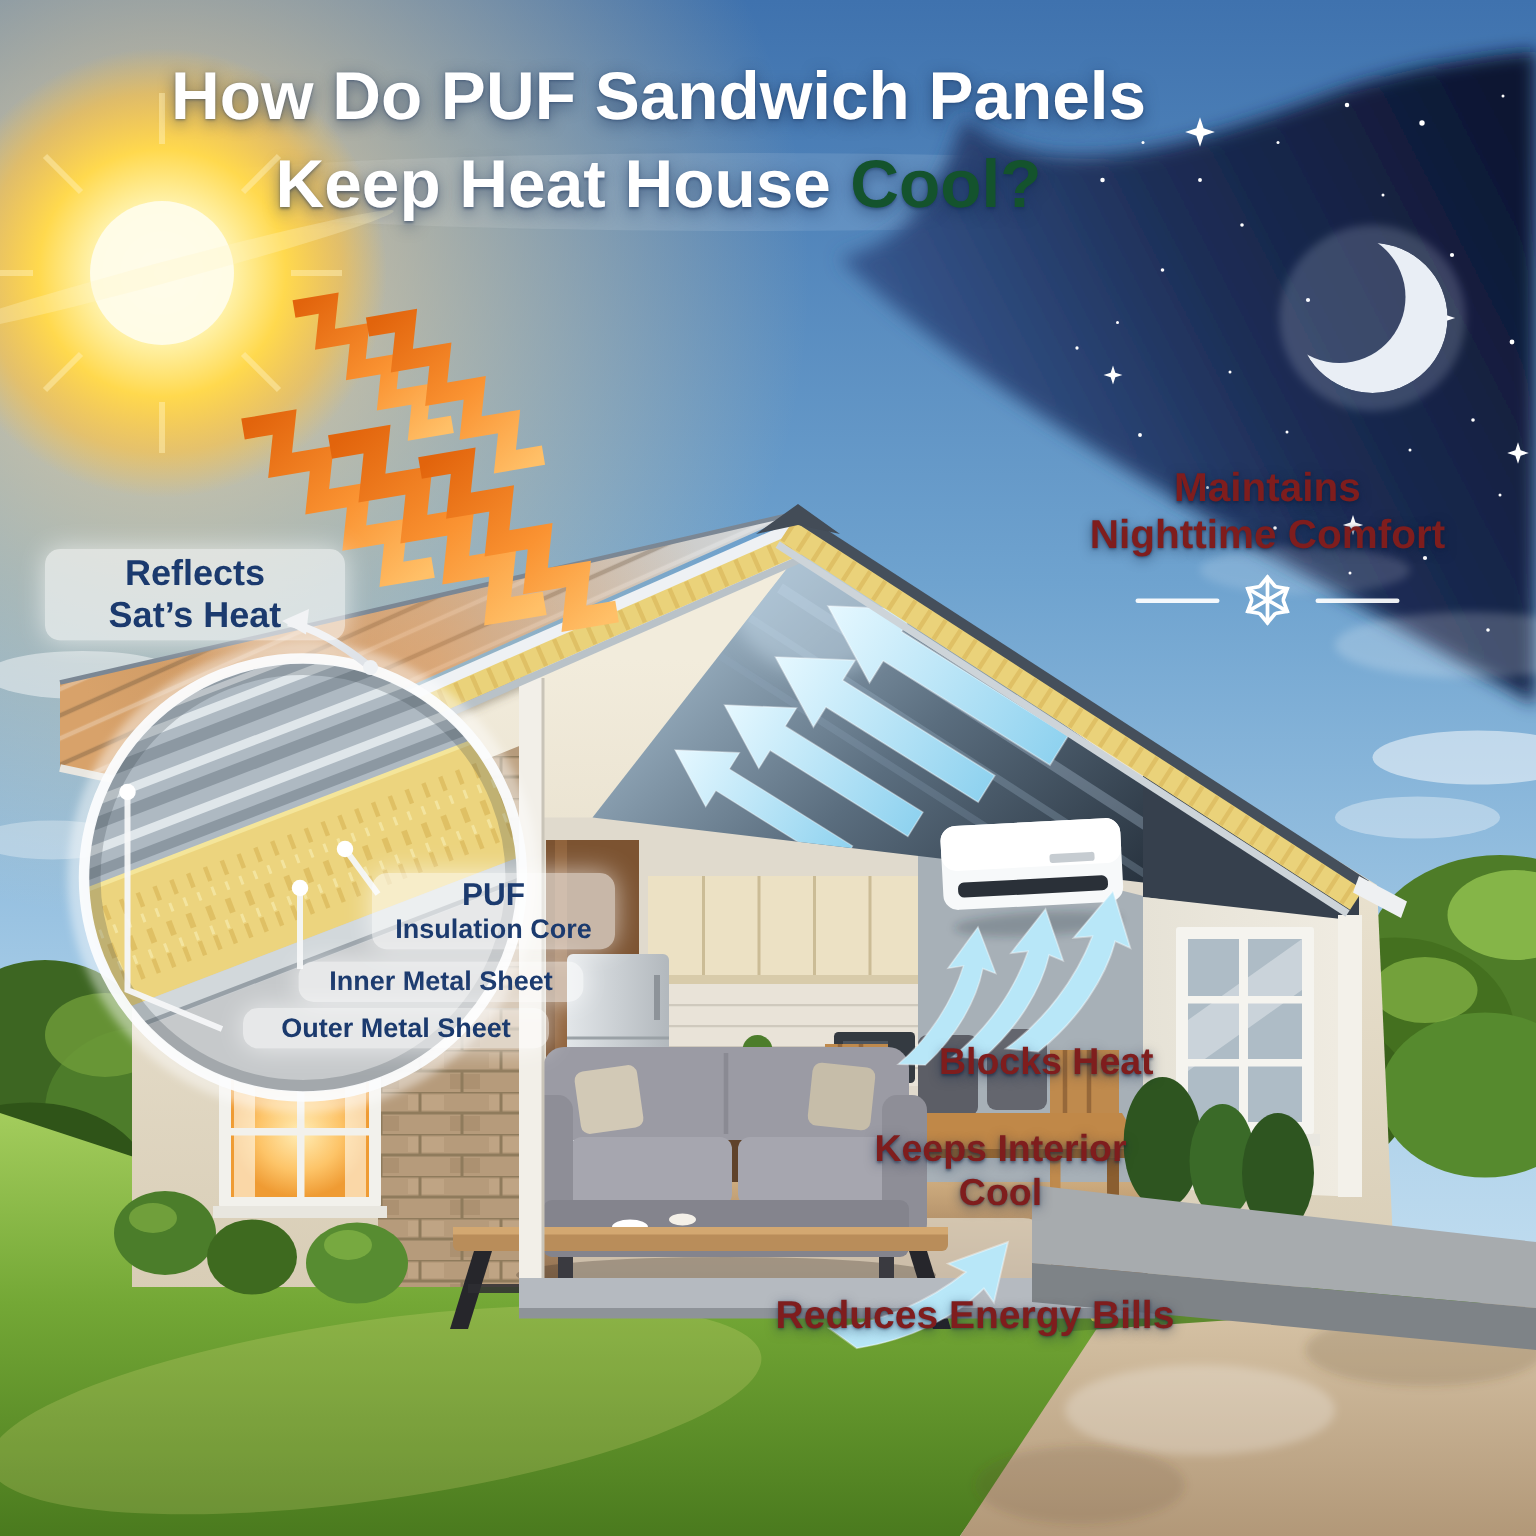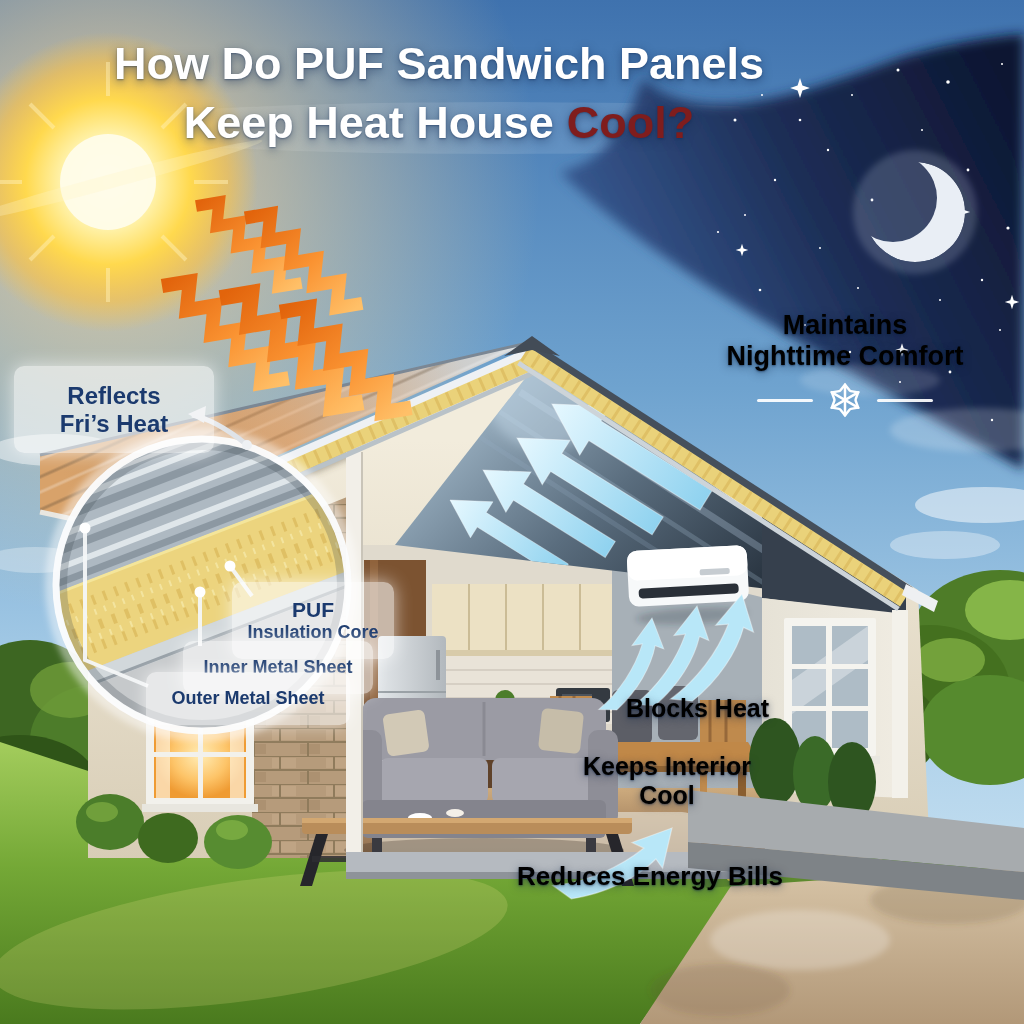--- a/index.html
+++ b/index.html
@@ -1,26 +1,26 @@
 <!DOCTYPE html>
 <html><head>
 <meta charset="utf-8">
 <style>
   html,body{margin:0;padding:0;background:#222;}
   #stage{position:relative;width:1024px;height:1024px;overflow:hidden;
          font-family:"Liberation Sans",sans-serif;background:#7fb0da;}
   #scene{position:absolute;left:0;top:0;}
   .lbl{position:absolute;font-weight:bold;text-align:center;line-height:1.15;}
-  .white-lbl{color:#000000;text-shadow:0 2px 8px rgba(12,32,66,.55),0 1px 2px rgba(12,32,66,.5);}
+  .white-lbl{color:#7f1d1d;text-shadow:0 2px 8px rgba(12,32,66,.55),0 1px 2px rgba(12,32,66,.5);}
   .navy-lbl{color:#1b3a6e;background:rgba(255,255,255,.58);border-radius:10px;
-            box-shadow:0 0 18px rgba(255,255,255,.65);padding:16px 6px;}
+            box-shadow:0 0 18px rgba(255,255,255,.65);padding:3px 6px;margin-left:16px;}
   .title{position:absolute;left:0;top:34px;width:878px;text-align:center;color:#fff;
          font-weight:bold;font-size:45px;line-height:1.32;
          text-shadow:0 3px 10px rgba(18,42,84,.5),0 1px 2px rgba(18,42,84,.45);}
-  .title .accent{color:#7f1d1d;text-align:right;}
+  .title .accent{color:#14532d;text-align:right;}
   .title .sp{margin-right:13px;}
   .lbl-reflects{left:14px;top:366px;width:188px;font-size:24px;}
   .lbl-night{left:695px;top:310px;width:300px;font-size:27px;}
   .nf-row{display:flex;align-items:center;justify-content:center;gap:13px;margin-top:9px;}
   .nf-line{display:inline-block;width:56px;height:3px;background:#fff;border-radius:2px;opacity:.92;}
   .lbl-puf{left:232px;top:582px;width:150px;font-size:18px;}
   .lbl-puf .big{font-size:21px;}
   .lbl-inner{left:183px;top:641px;width:178px;font-size:18px;}
   .lbl-outer{left:146px;top:672px;width:192px;font-size:18px;}
   .lbl-blocks{left:595px;top:694px;width:205px;font-size:25px;}
@@ -491,21 +491,21 @@
 
 <div class="title">
   <div>How Do PUF Sandwich Panels</div>
   <div>
     <span class="sp">Keep Heat House</span><span class="accent">Cool?</span>
   </div>
 </div>
 
 <div class="lbl navy-lbl lbl-reflects">
   <div>Reflects</div>
-  <div>Fri’s Heat</div>
+  <div>Sat’s Heat</div>
 </div>
 
 <div class="lbl white-lbl lbl-night">
   <div>Maintains</div>
   <div>Nighttime Comfort</div>
   <div class="nf-row">
     <span class="nf-line"></span>
     <svg width="38" height="38" viewBox="-20 -20 40 40">
       <g stroke="#ffffff" stroke-width="2.6" stroke-linecap="round" fill="none">
         <g>

